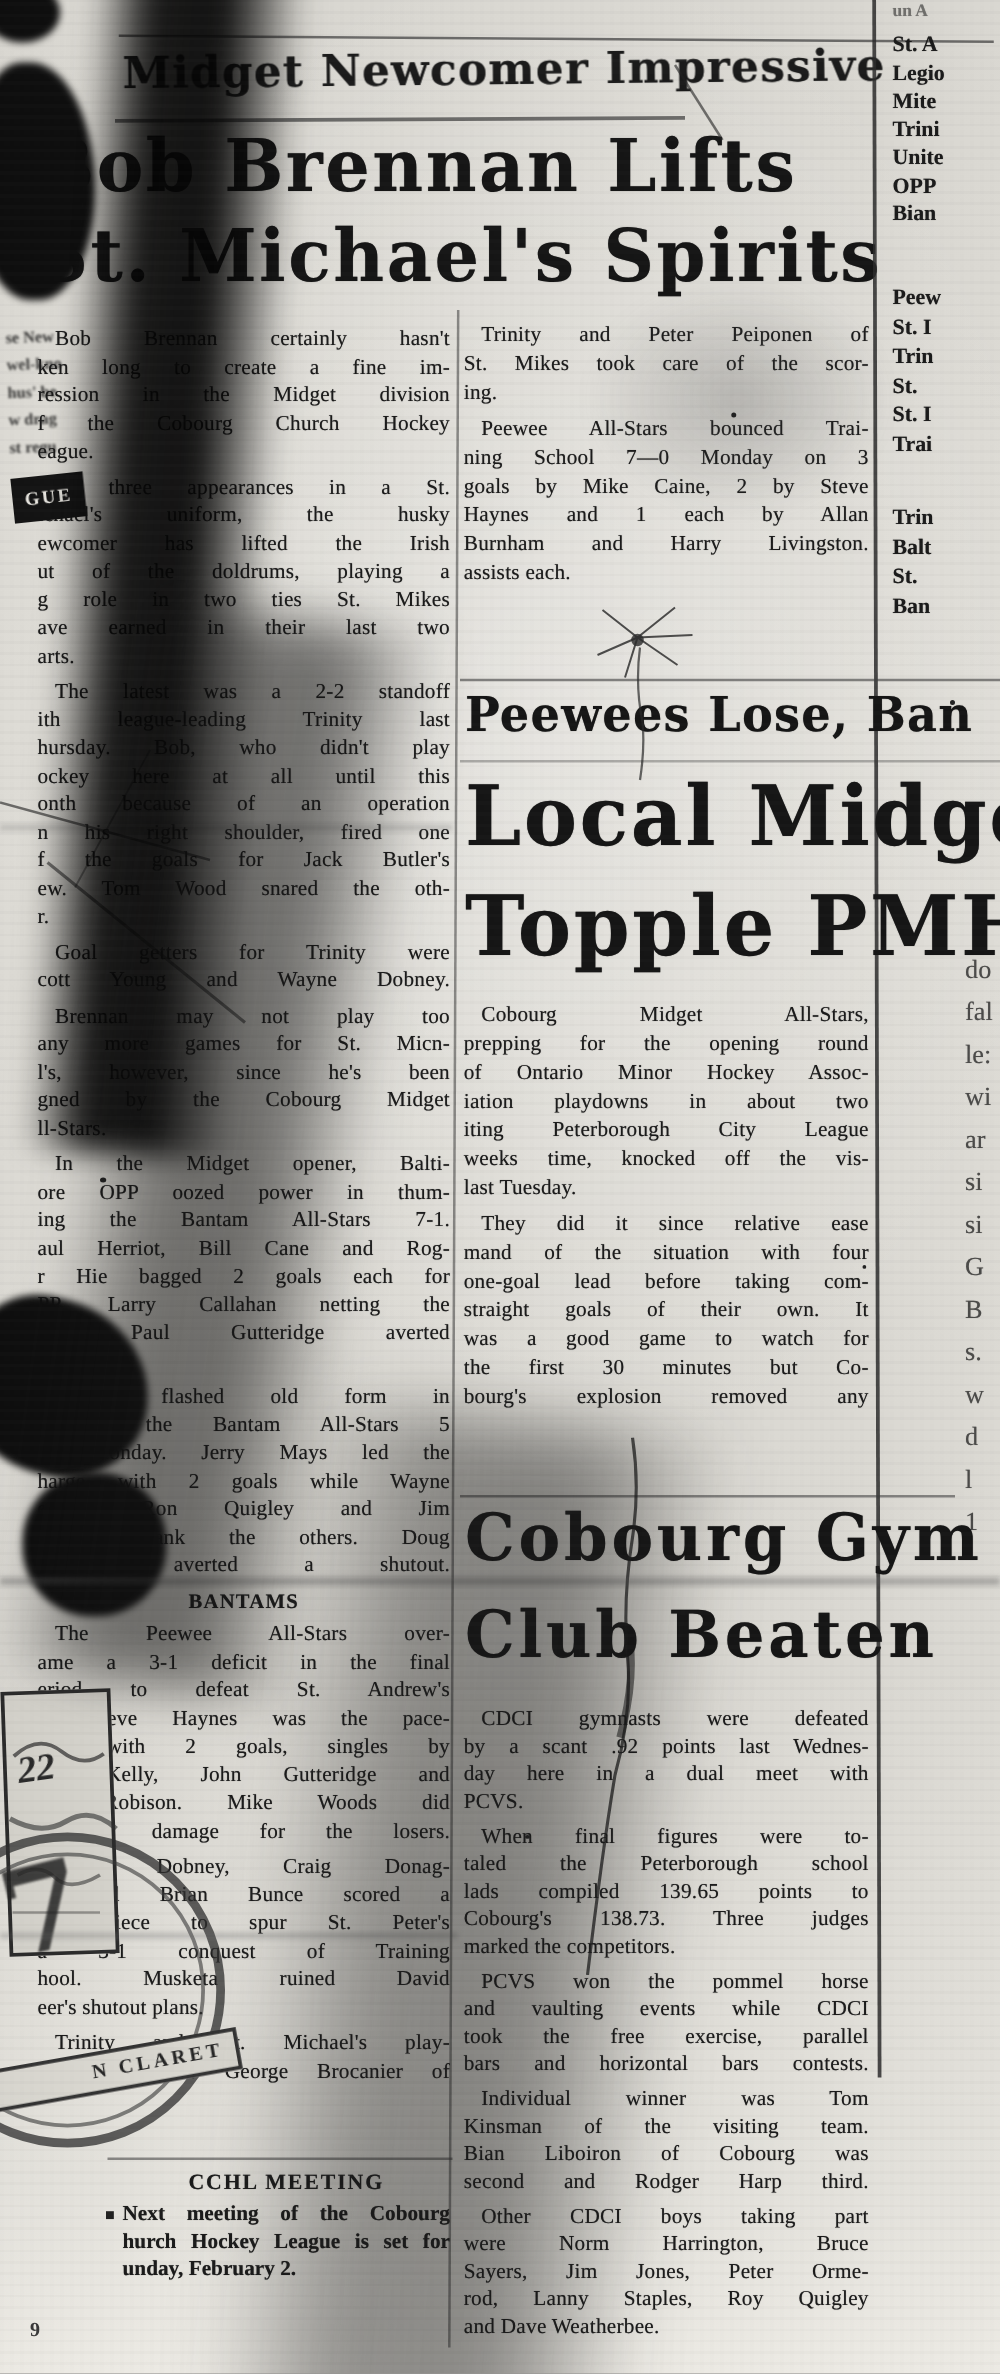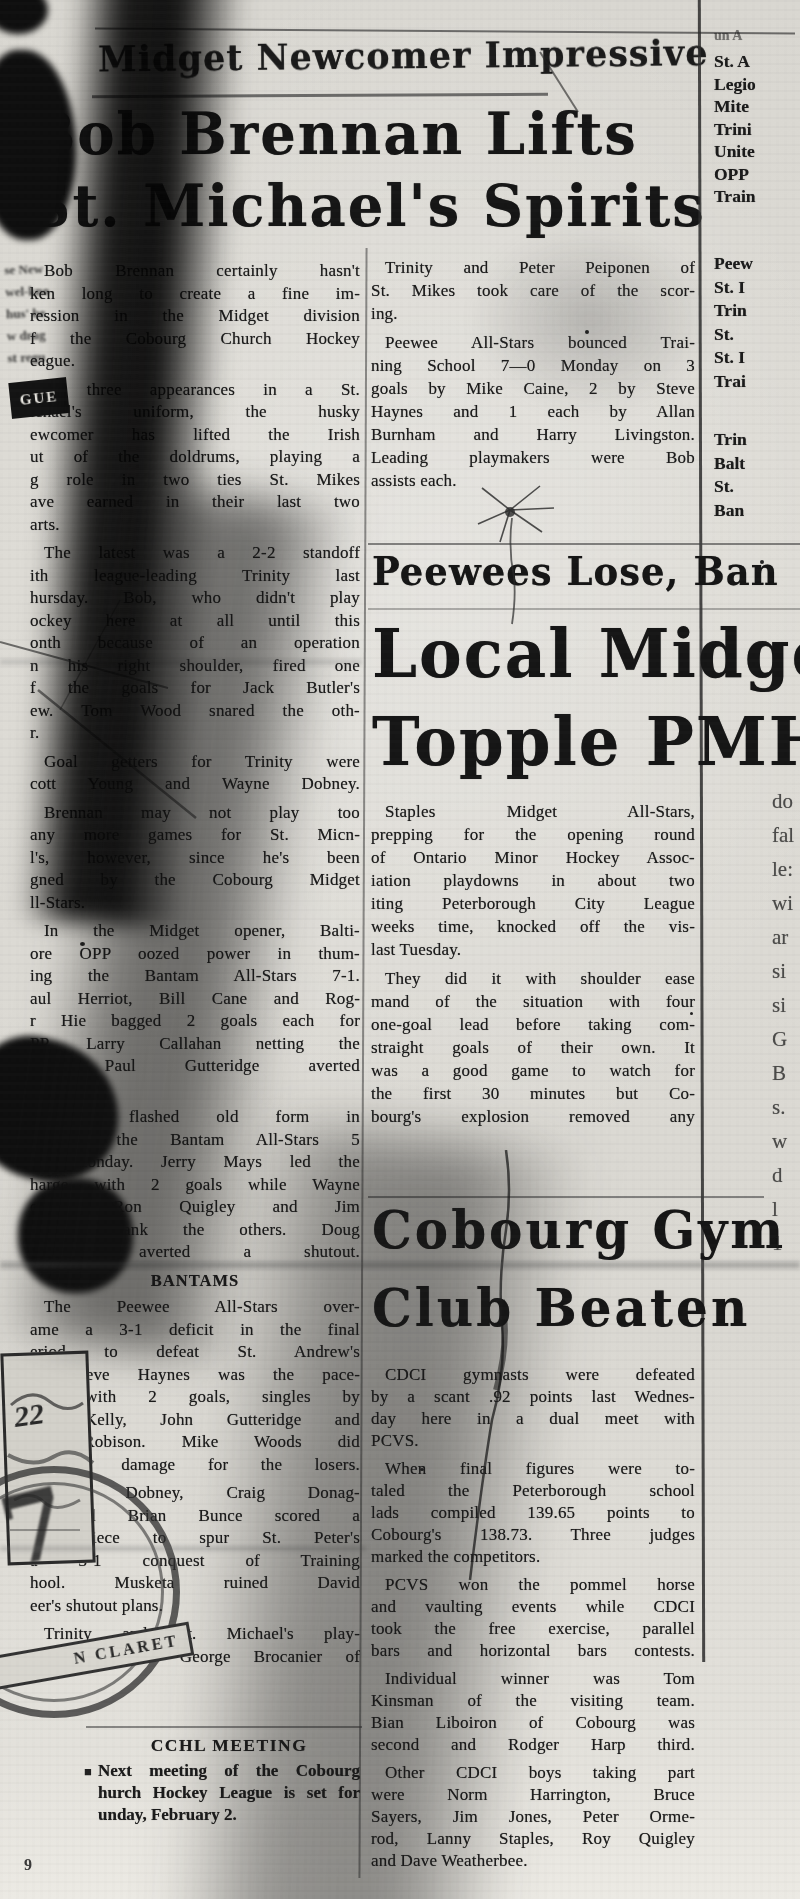--- a/index.html
+++ b/index.html
@@ -49,21 +49,21 @@
   .ln{min-height:1em;}
   .jl{text-align:justify;text-align-last:justify;}
   .subhead{text-align:center;font-weight:bold;font-size:16.5px;margin:2px 0 4px 0;letter-spacing:1px;}
   
   #cchl{position:absolute;left:98px;top:1734px;width:262px;font-size:17px;line-height:22px;font-weight:bold;}
   #cchl-title{text-align:center;letter-spacing:1.5px;font-size:17.5px;margin-bottom:4px;}
   #cchl-bullet{position:absolute;left:84px;top:1764px;font-size:13px;color:#222;}
   
   #edgecol{position:absolute;left:710px;top:0;width:90px;height:1899px;overflow:hidden;
     font-weight:bold;font-size:17.5px;}
-  .fraggroup{position:absolute;left:4px;margin-top:26px;}
+  .fraggroup{position:absolute;left:4px;}
   .frag{white-space:nowrap;}
   #eg-top{top:2px;opacity:.55;font-size:14px;}
   #eg1{top:24px;line-height:22.5px;font-family:Liberation Serif, serif;}
   #eg2{top:226px;line-height:23.5px;}
   #eg3{top:402px;line-height:23.5px;}
   #eg4{top:758px;left:62px;line-height:34px;font-size:21px;opacity:.75;font-weight:normal;}
   
   .blob{position:absolute;background:#0f0f0f;filter:blur(3px);}
   #face-blob{left:-20px;top:50px;width:96px;height:190px;border-radius:42% 58% 50% 50%;}
   #corner-blob{left:-12px;top:-14px;width:60px;height:48px;border-radius:50%;}
@@ -225,44 +225,43 @@
         <div class="ln jl">Trinity and Peter Peiponen of</div>
         <div class="ln jl">St. Mikes took care of the scor-</div>
         <div class="ln">ing.</div>
       </div>
       <div class="para">
         <div class="ln jl">Peewee All-Stars bounced Trai-</div>
         <div class="ln jl">ning School 7—0 Monday on 3</div>
         <div class="ln jl">goals by Mike Caine, 2 by Steve</div>
         <div class="ln jl">Haynes and 1 each by Allan</div>
         <div class="ln jl">Burnham and Harry Livingston.</div>
-        <div class="ln jl">Leading playmakers were Bob</div>
         <div class="ln">assists each.</div>
       </div>
     </div>
 
   <div class="hrule" style="left:368px;top:543px;width:432px;opacity:.6;"></div>
   <div class="headline txt" id="peewees-head">Peewees Lose, Ban</div>
   <div class="hrule" style="left:368px;top:608px;width:432px;opacity:.35;"></div>
 
   <div class="headline txt" id="local1">Local Midge</div>
   <div class="headline txt" id="local2">Topple PMH</div>
 
   <div class="bodycol txt" id="midget-body">
       <div class="para">
-        <div class="ln jl">Staples Midget All-Stars,</div>
+        <div class="ln jl">Cobourg Midget All-Stars,</div>
         <div class="ln jl">prepping for the opening round</div>
         <div class="ln jl">of Ontario Minor Hockey Assoc-</div>
         <div class="ln jl">iation playdowns in about two</div>
         <div class="ln jl">iting Peterborough City League</div>
         <div class="ln jl">weeks time, knocked off the vis-</div>
         <div class="ln">last Tuesday.</div>
       </div>
       <div class="para">
-        <div class="ln jl">They did it with shoulder ease</div>
+        <div class="ln jl">They did it since relative ease</div>
         <div class="ln jl">mand of the situation with four</div>
         <div class="ln jl">one-goal lead before taking com-</div>
         <div class="ln jl">straight goals of their own. It</div>
         <div class="ln jl">was a good game to watch for</div>
         <div class="ln jl">the first 30 minutes but Co-</div>
         <div class="ln jl">bourg's explosion removed any</div>
       </div>
     </div>
 
   <div class="hrule" style="left:368px;top:1196px;width:396px;opacity:.55;"></div>
@@ -305,21 +304,21 @@
 
   <div id="edgecol" class="txt">
     <div class="fraggroup frag" id="eg-top">un  A</div>
     <div class="fraggroup" id="eg1">
         <div class="frag">St. A</div>
         <div class="frag">Legio</div>
         <div class="frag">Mite</div>
         <div class="frag">Trini</div>
         <div class="frag">Unite</div>
         <div class="frag">OPP</div>
-        <div class="frag">Train</div>
+        <div class="frag">Bian</div>
       </div>
     <div class="fraggroup" id="eg2">
         <div class="frag">Peew</div>
         <div class="frag">St. I</div>
         <div class="frag">Trin</div>
         <div class="frag">St.</div>
         <div class="frag">St. I</div>
         <div class="frag">Trai</div>
       </div>
     <div class="fraggroup" id="eg3">

